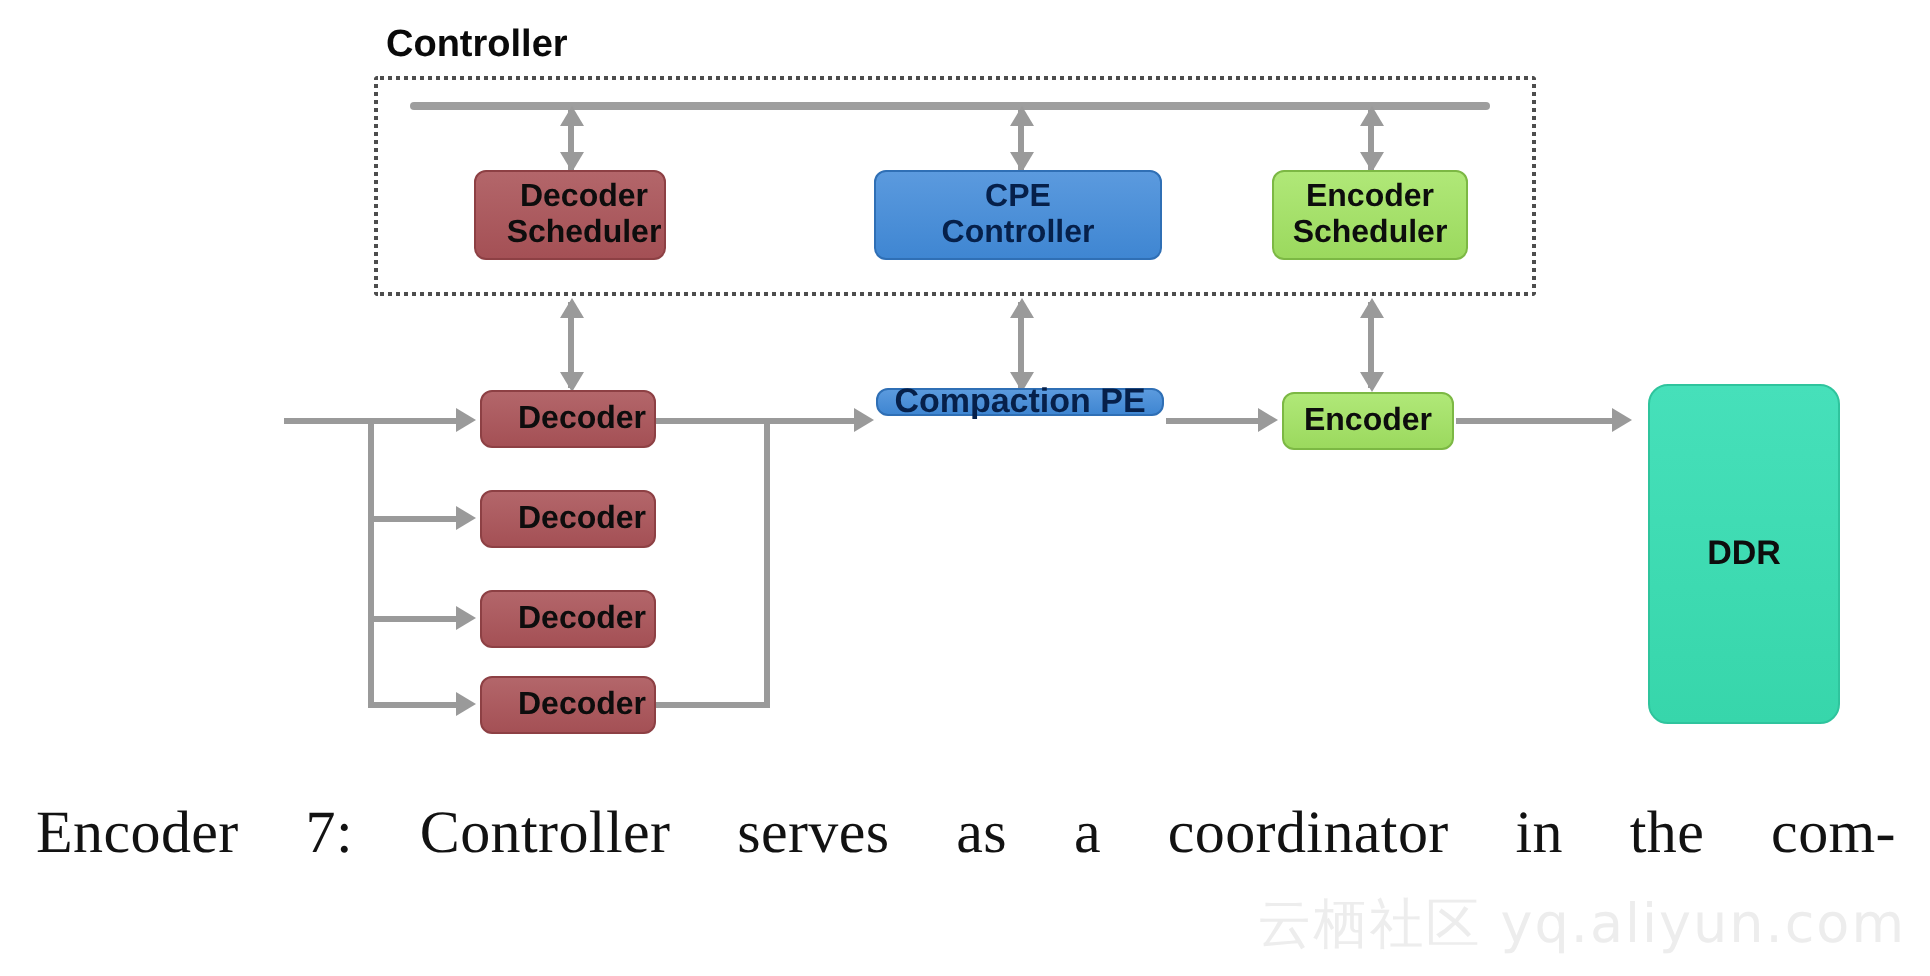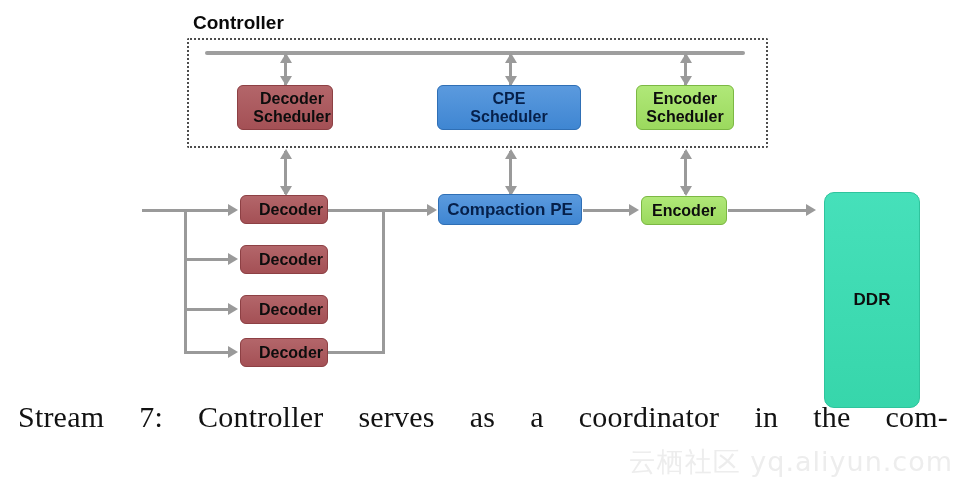--- a/index.html
+++ b/index.html
@@ -167,21 +167,21 @@
   <div class="arrow-d" style="left:505px; top:76px;"></div>
 
   <div class="vline" style="left:684px; top:55px; height:30px;"></div>
   <div class="arrow-u" style="left:680px; top:53px;"></div>
   <div class="arrow-d" style="left:680px; top:76px;"></div>
 
   <div class="node red" style="left:237px; top:85px; width:96px; height:45px; font-size:16px;">Decoder
 Scheduler</div>
 
   <div class="node blue" style="left:437px; top:85px; width:144px; height:45px; font-size:16px;">CPE
-Scheduler</div>
+Controller</div>
 
   <div class="node green" style="left:636px; top:85px; width:98px; height:45px; font-size:16px;">Encoder
 Scheduler</div>
 
   <div class="vline" style="left:284px; top:151px; height:43px;"></div>
   <div class="arrow-u" style="left:280px; top:149px;"></div>
   <div class="arrow-d" style="left:280px; top:186px;"></div>
 
   <div class="vline" style="left:509px; top:151px; height:43px;"></div>
   <div class="arrow-u" style="left:505px; top:149px;"></div>
@@ -215,31 +215,31 @@
   <div class="node red" style="left:240px; top:338px; width:88px; height:29px; font-size:16px;">Decoder</div>
 
   <div class="hline" style="left:328px; top:209px; width:104px;"></div>
 
   <div class="hline" style="left:328px; top:351px; width:57px;"></div>
 
   <div class="vline" style="left:382px; top:209px; height:145px;"></div>
 
   <div class="arrow-r" style="left:427px; top:204px;"></div>
 
-  <div class="node blue" style="left:438px; top:194px; width:144px; height:31px; font-size:17px;">Compaction PE</div>
+  <div class="node blue" style="left:438px; top:194px; width:144px; height:14px; font-size:17px;">Compaction PE</div>
 
   <div class="hline" style="left:583px; top:209px; width:46px;"></div>
   <div class="arrow-r" style="left:629px; top:204px;"></div>
 
   <div class="node green" style="left:641px; top:196px; width:86px; height:29px; font-size:16px;">Encoder</div>
 
   <div class="hline" style="left:728px; top:209px; width:78px;"></div>
   <div class="arrow-r" style="left:806px; top:204px;"></div>
 
-  <div class="node teal" style="left:824px; top:192px; width:96px; height:216px; font-size:17px;">DDR</div>
+  <div class="node teal" style="left:824px; top:192px; width:96px; height:170px; font-size:17px;">DDR</div>
 
   <div id="caption">
-    <span class="line l1">Stream 7:  Controller serves as a coordinator in the com-</span>
+    <span class="line l1">Encoder 7:  Controller serves as a coordinator in the com-</span>
   </div>
 
   <div id="watermark">云栖社区 yq.aliyun.com</div>
 
 </div>
 
 </body></html>

